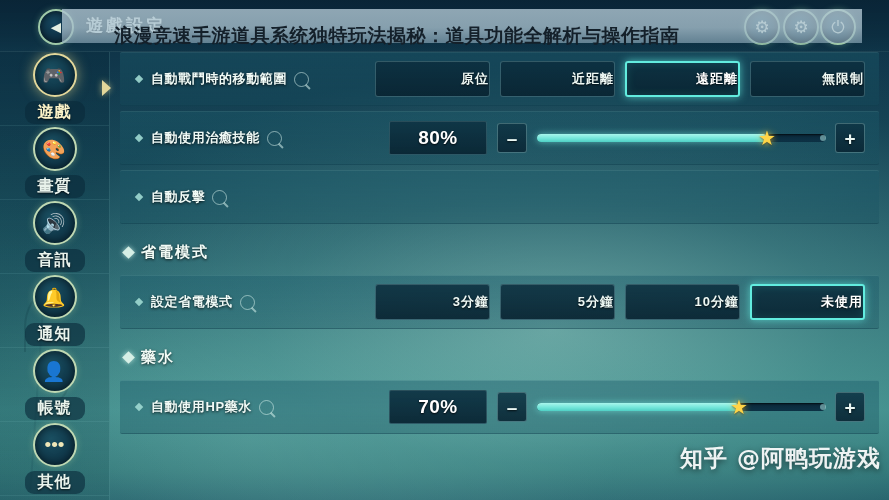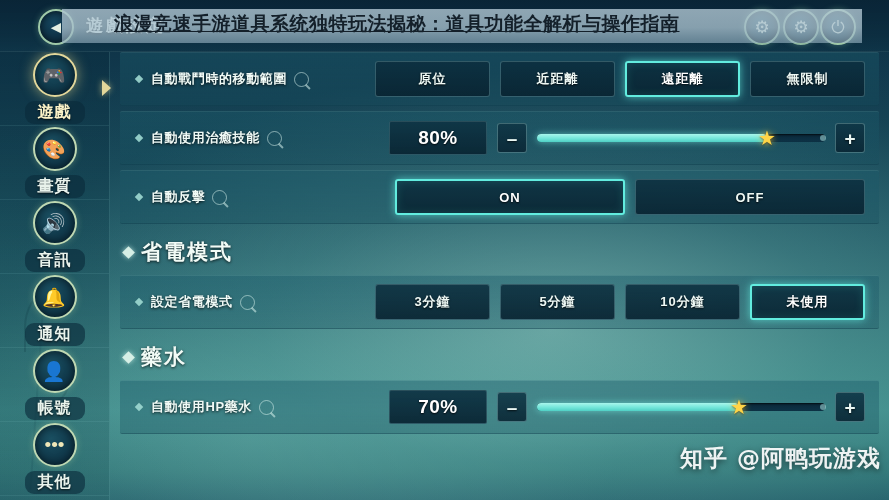--- a/index.html
+++ b/index.html
@@ -54,24 +54,23 @@
     color:#e7f5f0; font-size:17px; font-weight:bold; letter-spacing:3px;
     text-shadow:0 1px 3px rgba(0,0,0,.8);
   }
   
   .overlay-headline {
     position:absolute; left:62px; top:9px; width:800px; height:34px;
     background:linear-gradient(180deg, rgba(176,198,210,.80) 0%, rgba(168,192,205,.78) 55%, rgba(150,178,194,.62) 100%);
     z-index:25; pointer-events:none;
   }
   .overlay-headline span {
-    position:absolute; left:52px; top:2px;
+    position:absolute; left:52px; top:14px;
     color:#14202a; font-size:19px; font-weight:bold; letter-spacing:.5px; white-space:nowrap;
     font-family:"DejaVu Sans",sans-serif;
-    text-decoration:underline;
   }
 
   
   .sidebar {
     position:absolute; left:0; top:52px; width:110px; height:448px;
     background:linear-gradient(180deg, rgba(10,46,64,.55) 0%, rgba(20,70,82,.40) 50%, rgba(34,92,96,.30) 100%);
     border-right:1px solid rgba(150,220,220,.16);
     z-index:12;
   }
   .side-item {
@@ -109,21 +108,21 @@
 
   .sec-head {
     display:flex; align-items:center; gap:8px;
     padding:0 0 0 14px; height:46px;
   }
   .diamond {
     width:9px; height:9px; background:#d6efe6; transform:rotate(45deg);
     box-shadow:0 0 5px rgba(200,240,230,.8); flex:none;
   }
   .sec-title {
-    color:#f2fbf6; font-size:21px; font-weight:bold; letter-spacing:2px;
+    color:#f2fbf6; font-size:15px; font-weight:bold; letter-spacing:2px;
     text-shadow:0 1px 3px rgba(0,0,0,.75);
   }
 
   .row {
     position:relative; height:54px; margin:0 10px 5px 10px;
     display:flex; align-items:center;
     background:linear-gradient(180deg, rgba(28,92,108,.42) 0%, rgba(22,78,94,.30) 100%);
     border-top:1px solid rgba(170,235,230,.12);
     border-bottom:1px solid rgba(0,25,38,.22);
     border-radius:2px;
@@ -142,21 +141,21 @@
     border:1.5px solid rgba(220,245,240,.55); margin-left:7px;
     position:relative; flex:none; cursor:pointer; vertical-align:middle;
   }
   .mag::after {
     content:""; position:absolute; right:-3px; bottom:-2px;
     width:6px; height:1.5px; background:rgba(220,245,240,.55); transform:rotate(45deg);
   }
 
   .opts { position:absolute; right:14px; display:flex; gap:10px; align-items:center; }
   .opt {
-    width:115px; height:36px; display:flex; align-items:center; justify-content:center;
+    width:115px; height:36px; display:flex; align-items:center; justify-content:flex-end;
     background:linear-gradient(180deg, rgba(12,46,62,.86) 0%, rgba(9,36,50,.92) 100%);
     border:1px solid rgba(150,210,215,.30);
     border-radius:3px; cursor:pointer;
     color:#eef8f4; font-size:13px; font-weight:bold; letter-spacing:1px;
     text-shadow:0 1px 2px rgba(0,0,0,.8);
   }
   .opt.sel {
     border:2px solid #62ecdf;
     box-shadow:0 0 9px rgba(98,236,223,.70), inset 0 0 10px rgba(60,200,190,.18);
     color:#ffffff;
@@ -295,28 +294,20 @@
             <div class="track-end"></div>
             <div class="knob" style="left:230px">★</div>
           </div>
           <div class="stepper">+</div>
         </div>
       </div>
       <div class="row">
         <div class="bullet"></div>
         <div class="rlabel">自動反擊</div>
         <span class="mag"></span>
-        <div class="opts">
-          <div class="opt wide sel">
-            <span>ON</span>
-          </div>
-          <div class="opt wide">
-            <span>OFF</span>
-          </div>
-        </div>
       </div>
       <div class="sec-head">
         <div class="diamond"></div>
         <div class="sec-title">省電模式</div>
       </div>
       <div class="row">
         <div class="bullet"></div>
         <div class="rlabel">設定省電模式</div>
         <span class="mag"></span>
         <div class="opts">

